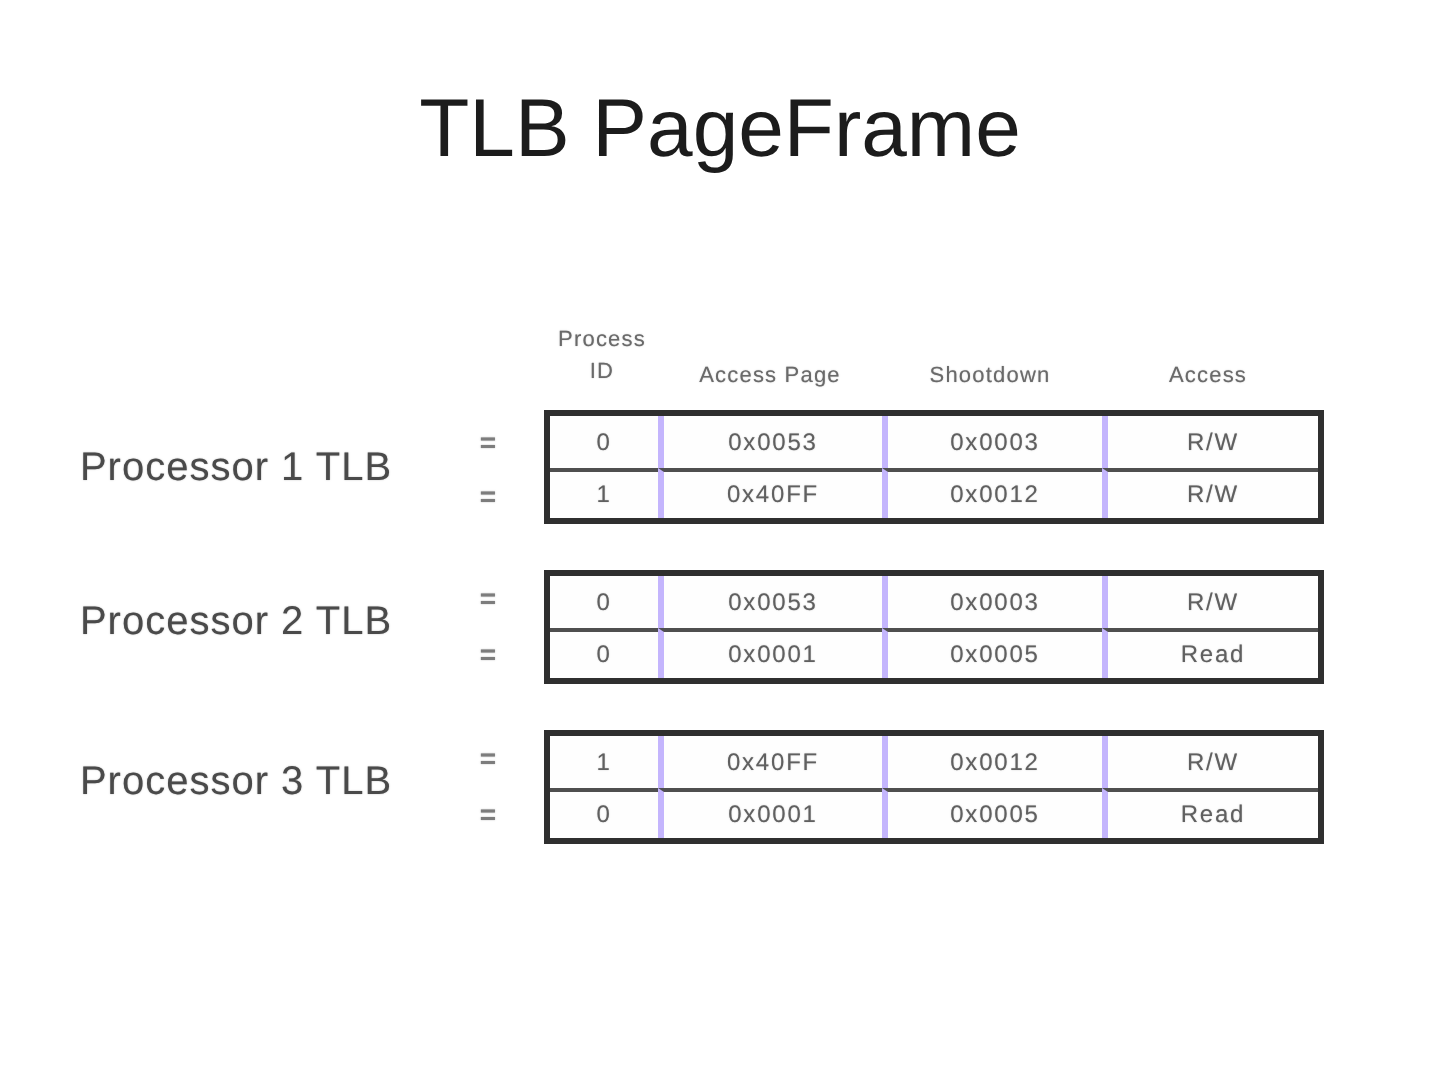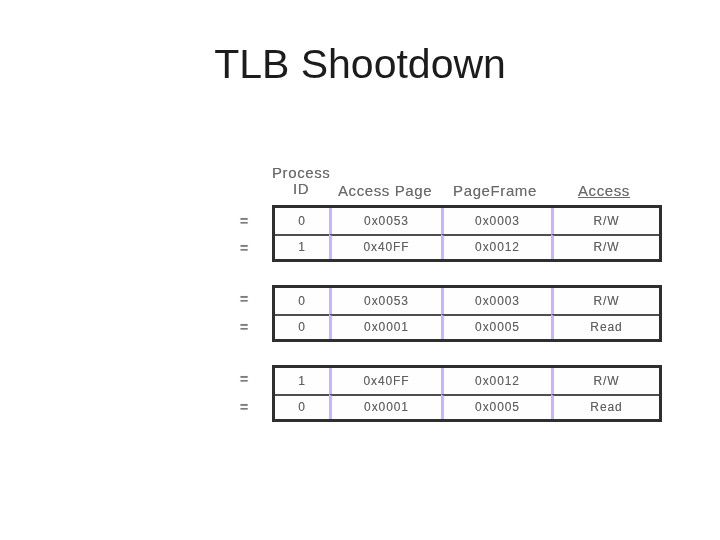--- a/index.html
+++ b/index.html
@@ -32,31 +32,31 @@
   .figure {
     position: absolute;
     inset: 0;
     color: #5f5f5f;
   }
   .figure * { box-sizing: border-box; }
 
   
   .col-head {
     position: absolute;
-    font-size: 15px;
+    font-size: 11px;
     letter-spacing: 0.6px;
     color: #6a6a6a;
     text-align: center;
     text-shadow: 0 0 0.6px rgba(90,90,90,0.55);
   }
   .ch-process  { left: 272px; top: 164px; width: 58px;  }
   .ch-id       { left: 272px; top: 180px; width: 58px;  }
   .ch-vpage    { left: 325px; top: 182px; width: 120px; }
   .ch-pframe   { left: 435px; top: 182px; width: 120px; }
-  .ch-access   { left: 545px; top: 182px; width: 118px; text-decoration: underline; }
+  .ch-access   { left: 545px; top: 182px; width: 118px; }
 
   
   .proc-label {
     position: absolute;
     left: 28px;
     width: 180px;
     text-align: center;
     font-size: 20px;
     letter-spacing: 0.5px;
     color: #4a4a4a;
@@ -112,30 +112,33 @@
     color: #606060;
     text-shadow: 0 0 0.6px rgba(95,95,95,0.5);
     overflow: hidden;
   }
   .cell.c2, .cell.c3, .cell.c4 { border-left: 3px solid #c4b5fd; }
   .cell.r2 { border-top: 2px solid #4f4f4f; }
 </style>
 </head>
 <body>
 
-<div class="slide-title">TLB Shootdown</div>
+<div class="slide-title">TLB PageFrame</div>
 
 <div class="figure">
 
   <div class="col-head ch-process">Process</div>
   <div class="col-head ch-id">ID</div>
   <div class="col-head ch-vpage">Access Page</div>
-  <div class="col-head ch-pframe">PageFrame</div>
+  <div class="col-head ch-pframe">Shootdown</div>
   <div class="col-head ch-access">Access</div>
 
+  <div class="proc-label pl1">Processor 1 TLB</div>
+  <div class="proc-label pl2">Processor 2 TLB</div>
+  <div class="proc-label pl3">Processor 3 TLB</div>
 
   <span class="eq eq1">=</span>
   <span class="eq eq2">=</span>
   <span class="eq eq3">=</span>
   <span class="eq eq4">=</span>
   <span class="eq eq5">=</span>
   <span class="eq eq6">=</span>
 
   <div class="tlb-table t1">
     <div class="cell r1 c1">0</div>

